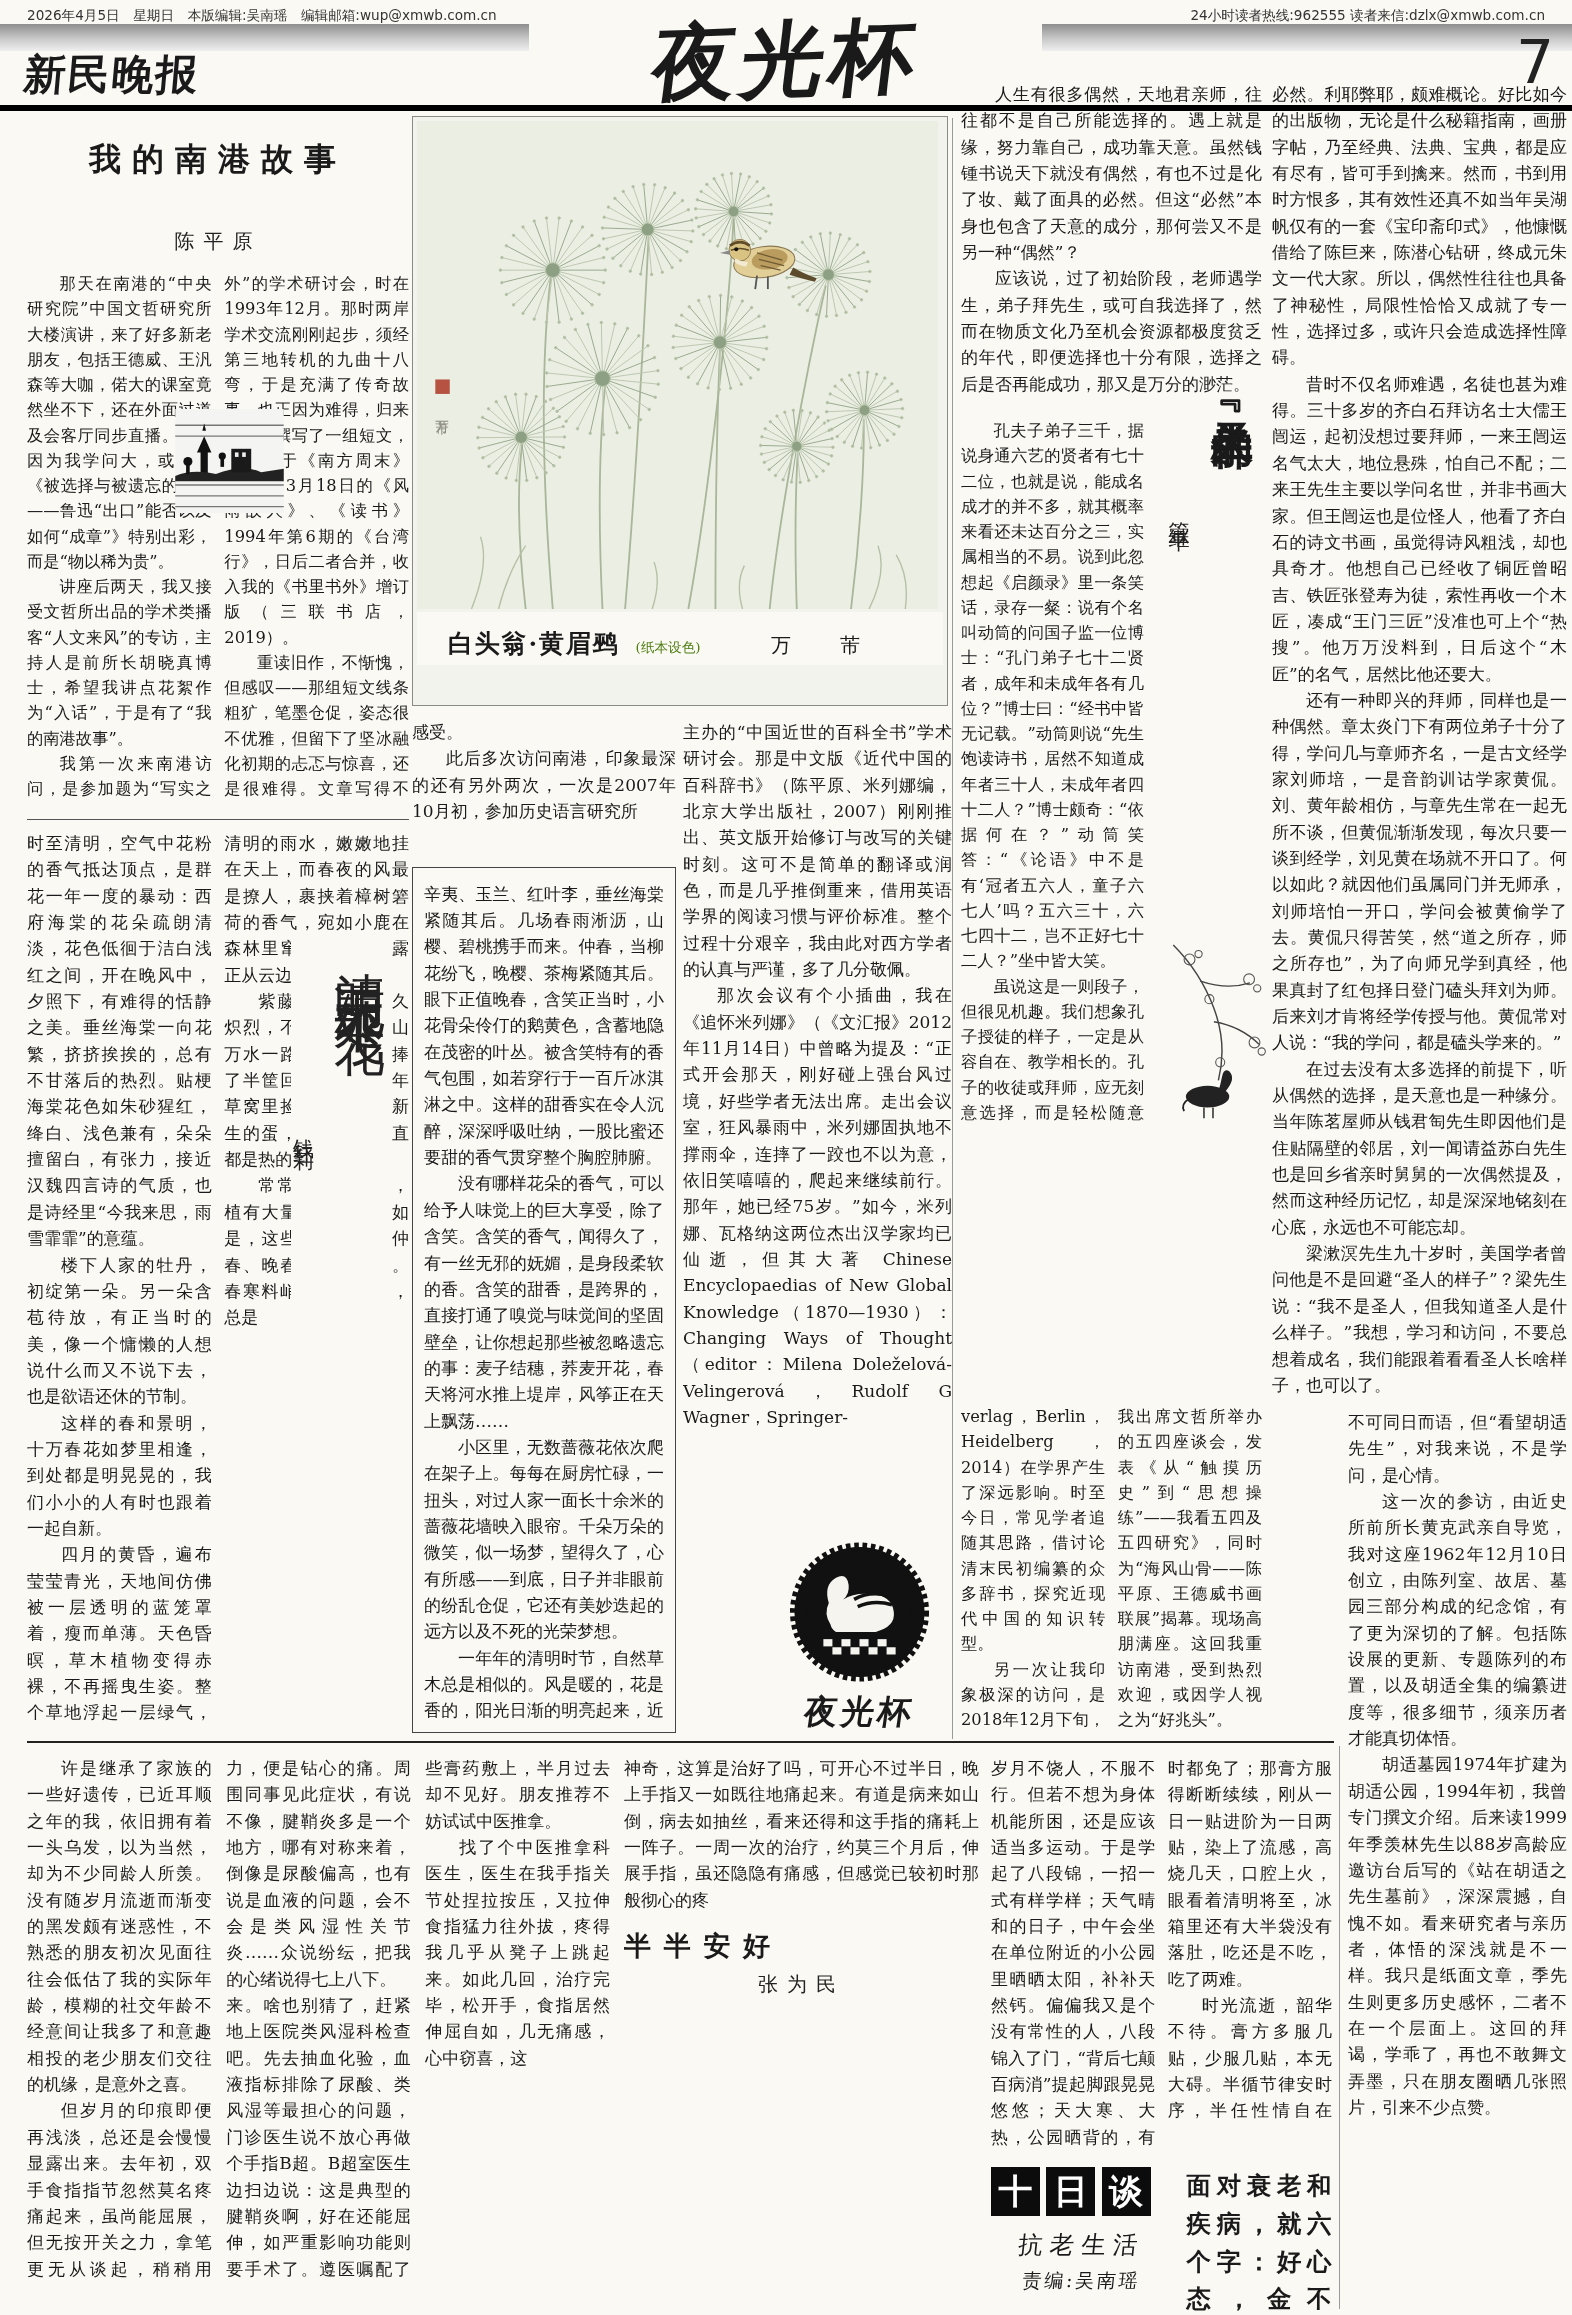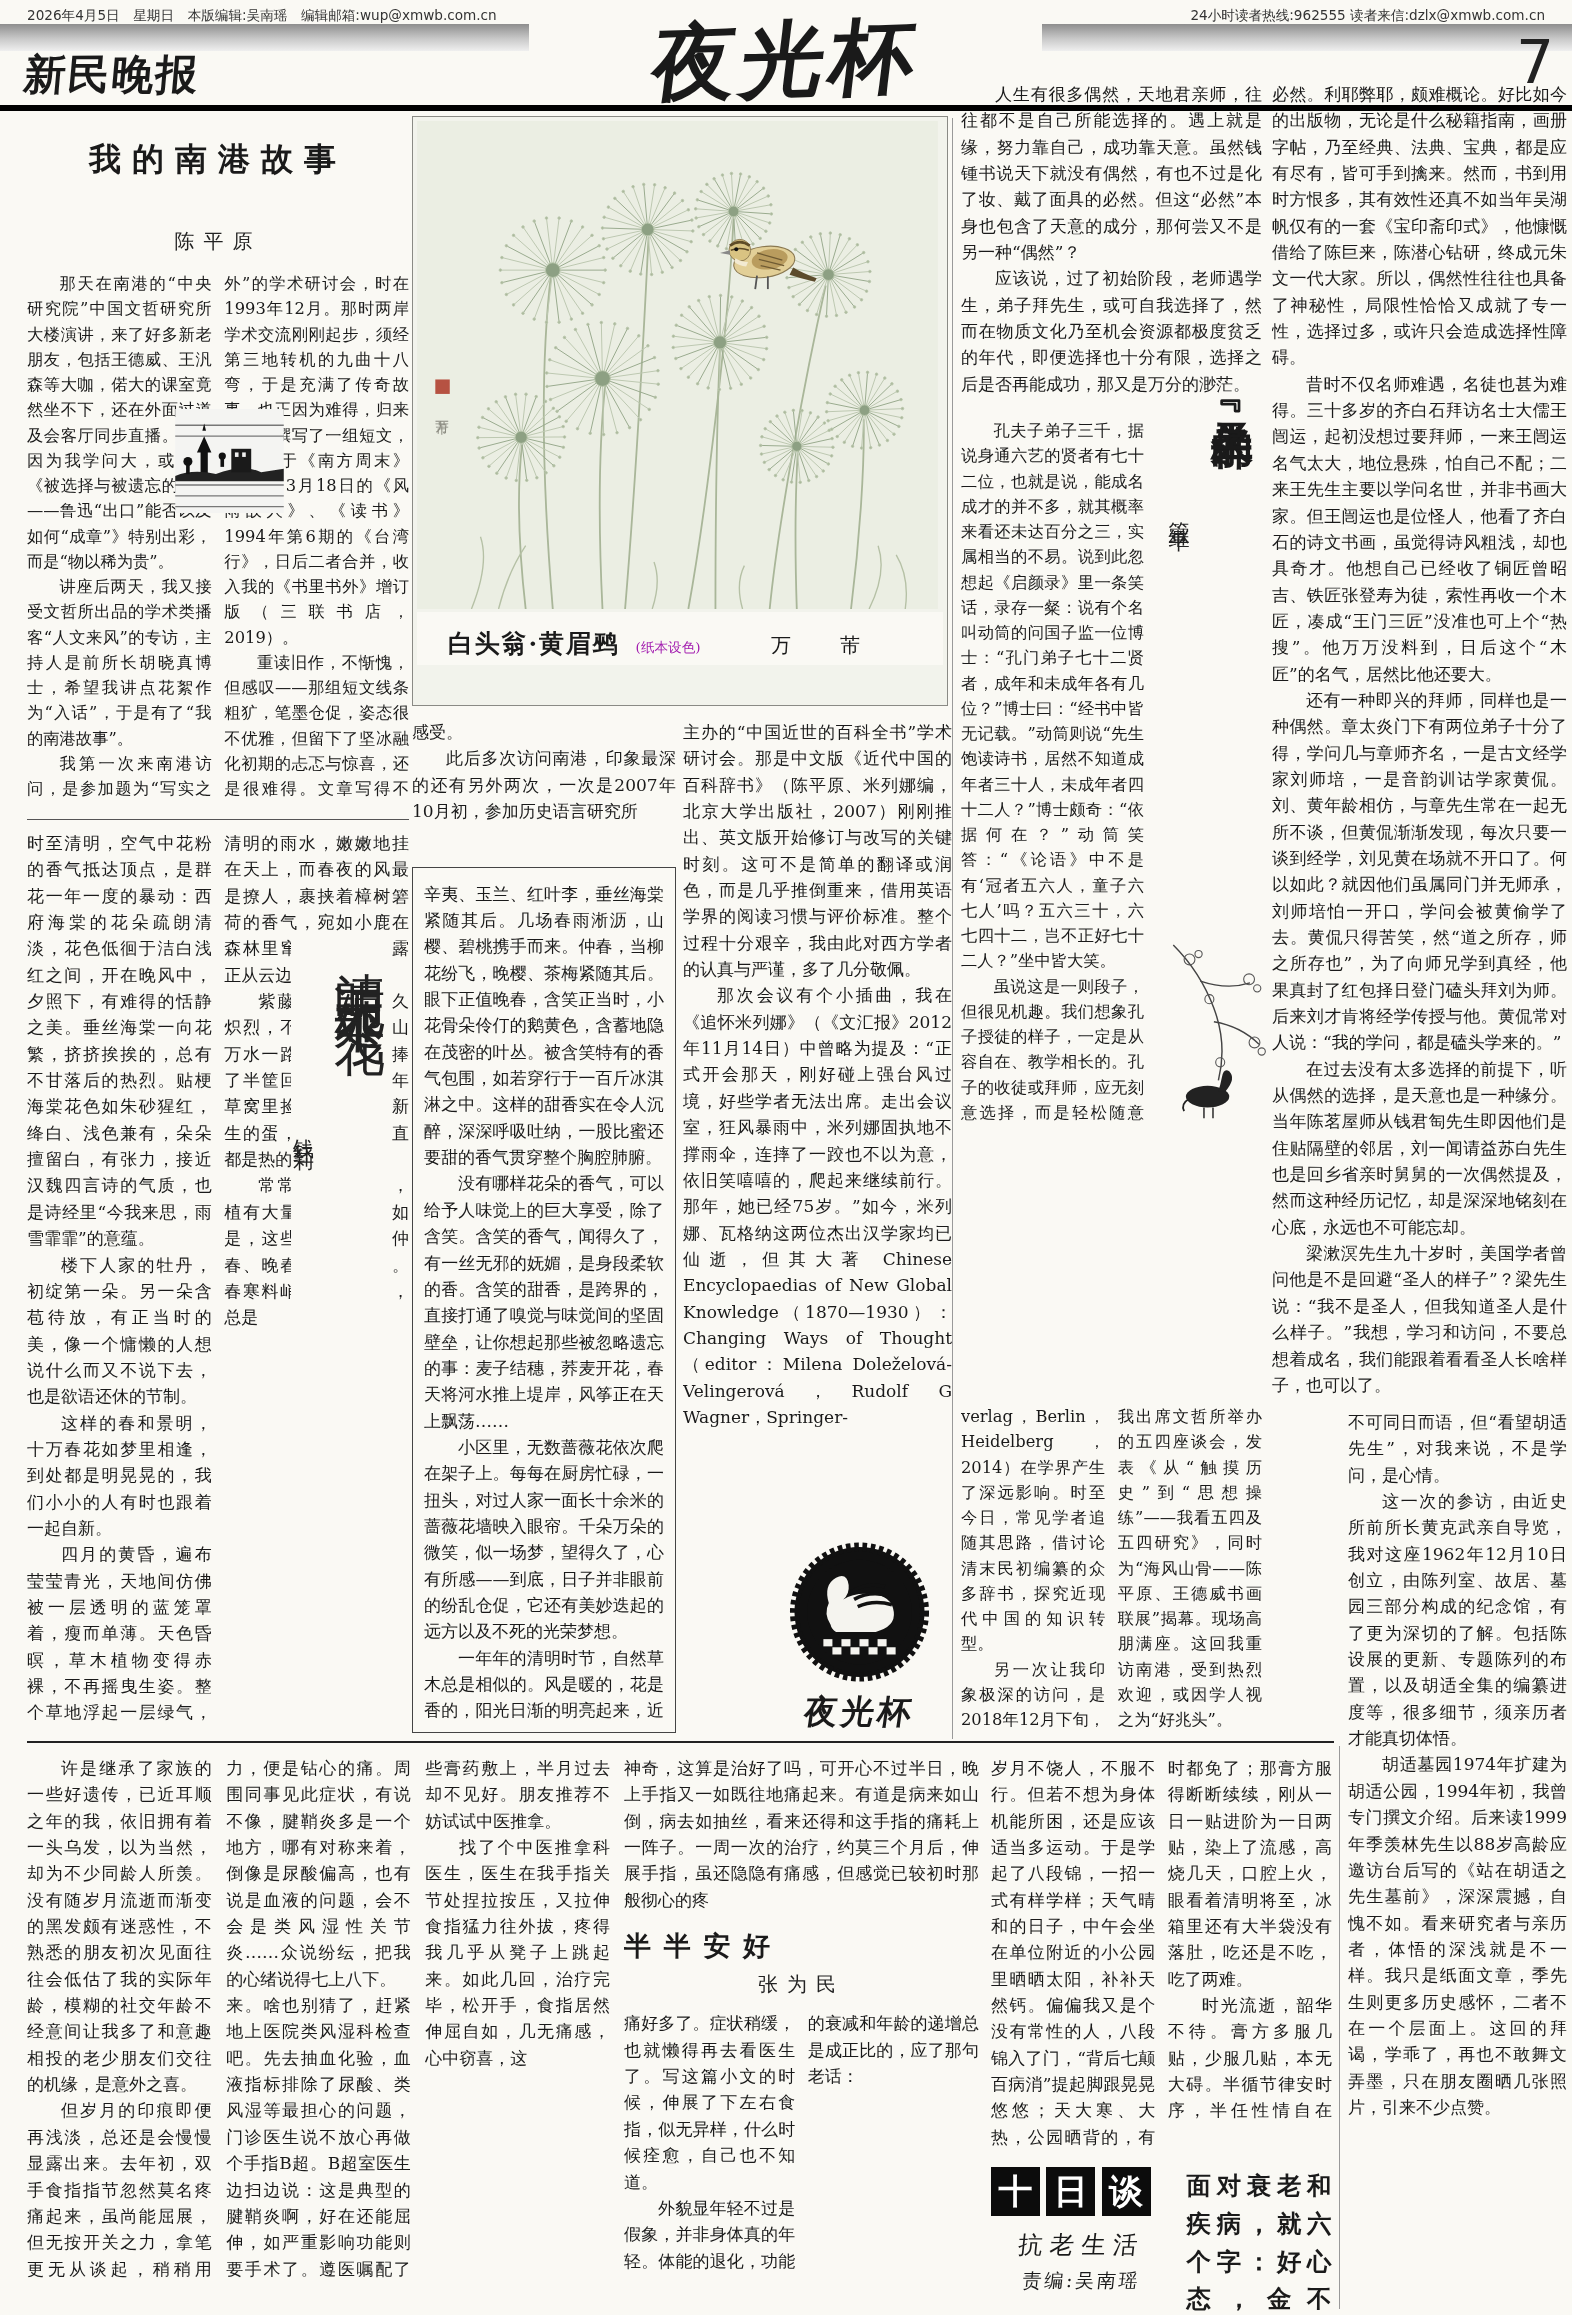--- a/index.html
+++ b/index.html
@@ -26,21 +26,21 @@
   .h-nangang{font-size:32px;font-weight:700;letter-spacing:11px;text-align:center;}
   .byline{font-size:20px;text-align:center;letter-spacing:9px;color:#222;}
   .vtitle-qm{font-size:51px;letter-spacing:9px;color:#222;}
   .vtitle-sr{font-size:42px;font-weight:700;letter-spacing:1.8px;}
   .vauthor{font-size:21px;letter-spacing:5.4px;color:#222;}
   .h-banban{font-size:27px;font-weight:700;letter-spacing:12.7px;text-align:left;margin:14.5px 0 7.2px 0;}
   
   .pbox{border:1.8px solid #8a8a85;background:#f2f3ec;padding:4px;box-sizing:border-box;}
   .pcaption{display:flex;align-items:baseline;gap:16.3px;padding:14.5px 22px 5.4px 31px;background:#faf9f4;}
   .pcap-title{font-size:25px;font-weight:600;letter-spacing:1.8px;}
-  .pcap-medium{font-size:13.6px;color:#a21caf;}
+  .pcap-medium{font-size:13.6px;color:#4d7c0f;}
   .pcap-artist{font-size:20px;letter-spacing:14.5px;margin-left:54px;}
   
   .qbox{border:1.4px solid #444;padding:12.7px 11px;box-sizing:border-box;background:#faf9f4;}
   .overlay{background:#faf9f4;}
   
   .sq{width:49px;height:49px;background:#0c0c0c;color:#fff;display:flex;align-items:center;justify-content:center;
       font-size:34px;font-weight:700;}
   .sr-series{font-size:24.4px;letter-spacing:7.2px;text-align:center;margin-top:12.7px;transform:skewX(-6deg);}
   .sr-editor{font-size:19px;letter-spacing:2.7px;text-align:center;margin-top:7.2px;transform:skewX(-6deg);}
   .sr-quote{font-size:24.4px;font-weight:700;line-height:1.55;text-align:justify;}
@@ -770,26 +770,20 @@
       <p>找了个中医推拿科医生，医生在我手指关节处捏拉按压，又拉伸食指猛力往外拔，疼得我几乎从凳子上跳起来。如此几回，治疗完毕，松开手，食指居然伸屈自如，几无痛感，心中窃喜，这</p>
     </div>
   </div>
 
   <div class="abs" style="left:624px;top:1755px;width:355px;height:547px;">
     <div class="txt">
         <p class="ni">神奇，这算是治好了吗，可开心不过半日，晚上手指又一如既往地痛起来。有道是病来如山倒，病去如抽丝，看来还得和这手指的痛耗上一阵子。一周一次的治疗，约莫三个月后，伸展手指，虽还隐隐有痛感，但感觉已较初时那般彻心的疼</p>
       </div>
     <h2 class="h-banban">半半安好</h2>
     <div class="byline">张为民</div>
-    <div class="txt" style="height:271px;margin-top:12.7px;">
-      <div class="col2">
-        <p class="ni">痛好多了。症状稍缓，也就懒得再去看医生了。写这篇小文的时候，伸展了下左右食指，似无异样，什么时候痊愈，自己也不知道。</p>
-        <p>外貌显年轻不过是假象，并非身体真的年轻。体能的退化，功能的衰减和年龄的递增总是成正比的，应了那句老话：</p>
-      </div>
-    </div>
   </div>
 
   <div class="abs txt" style="left:991px;top:1755px;width:341px;height:403px;">
     <div class="col2">
       <p class="ni">岁月不饶人，不服不行。但若不想为身体机能所困，还是应该适当多运动。于是学起了八段锦，一招一式有样学样；天气晴和的日子，中午会坐在单位附近的小公园里晒晒太阳，补补天然钙。偏偏我又是个没有常性的人，八段锦入了门，“背后七颠百病消”提起脚跟晃晃悠悠；天大寒、大热，公园晒背的，有时都免了；那膏方服得断断续续，刚从一日一贴进阶为一日两贴，染上了流感，高烧几天，口腔上火，眼看着清明将至，冰箱里还有大半袋没有落肚，吃还是不吃，吃了两难。</p>
       <p>时光流逝，韶华不待。膏方多服几贴，少服几贴，本无大碍。半循节律安时序，半任性情自在行。半半安好，岁月自从容。</p>
     </div>
   </div>
 
   <div class="abs" style="left:991px;top:2167px;width:341px;height:140px;display:flex;gap:14.5px;">

